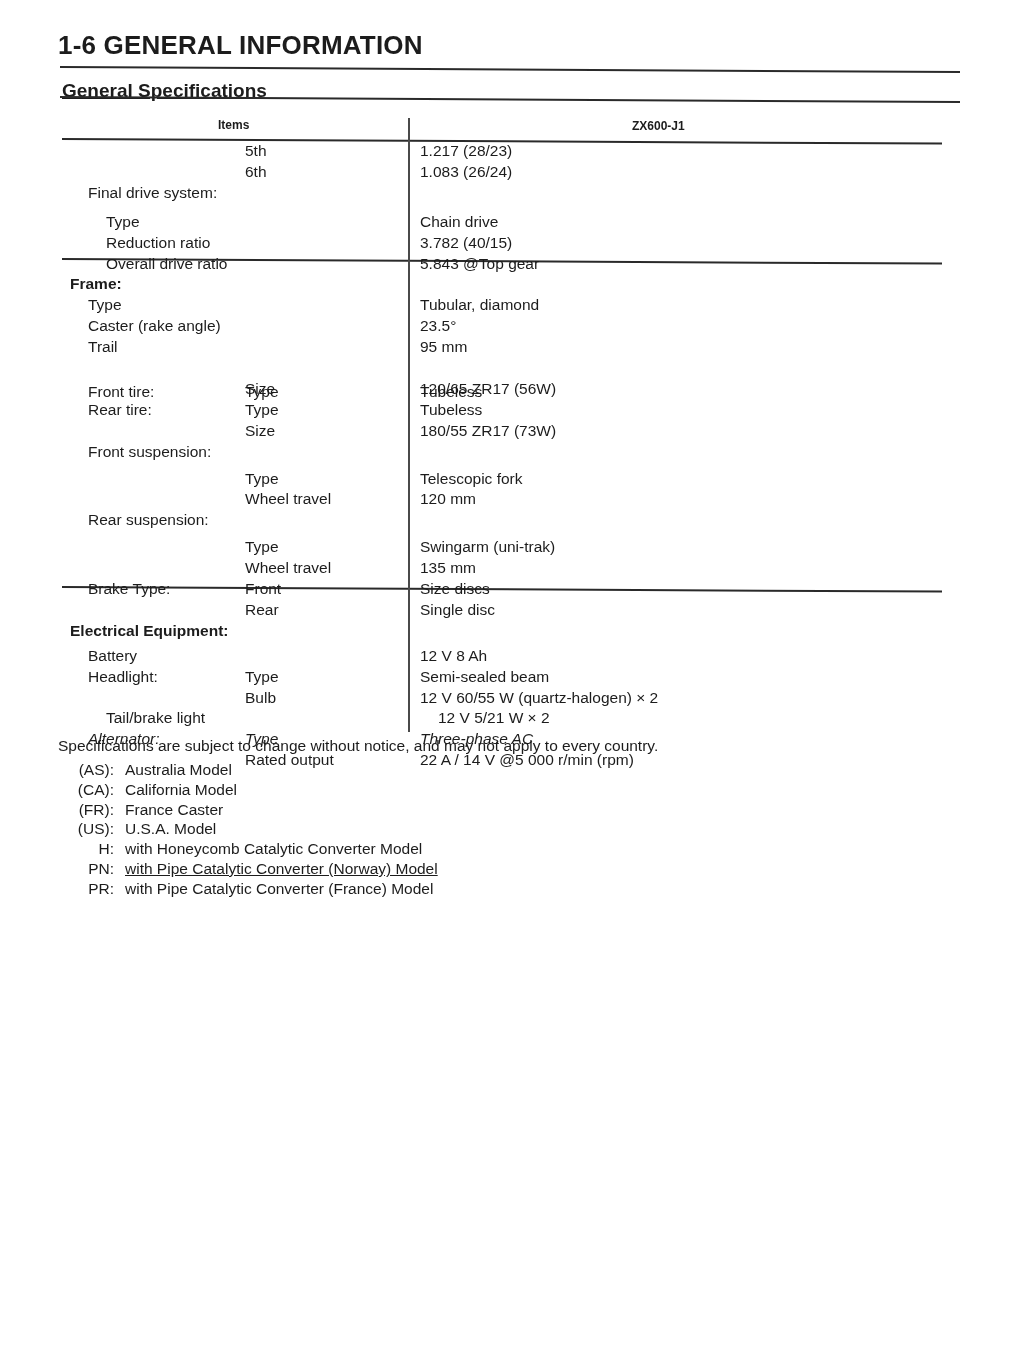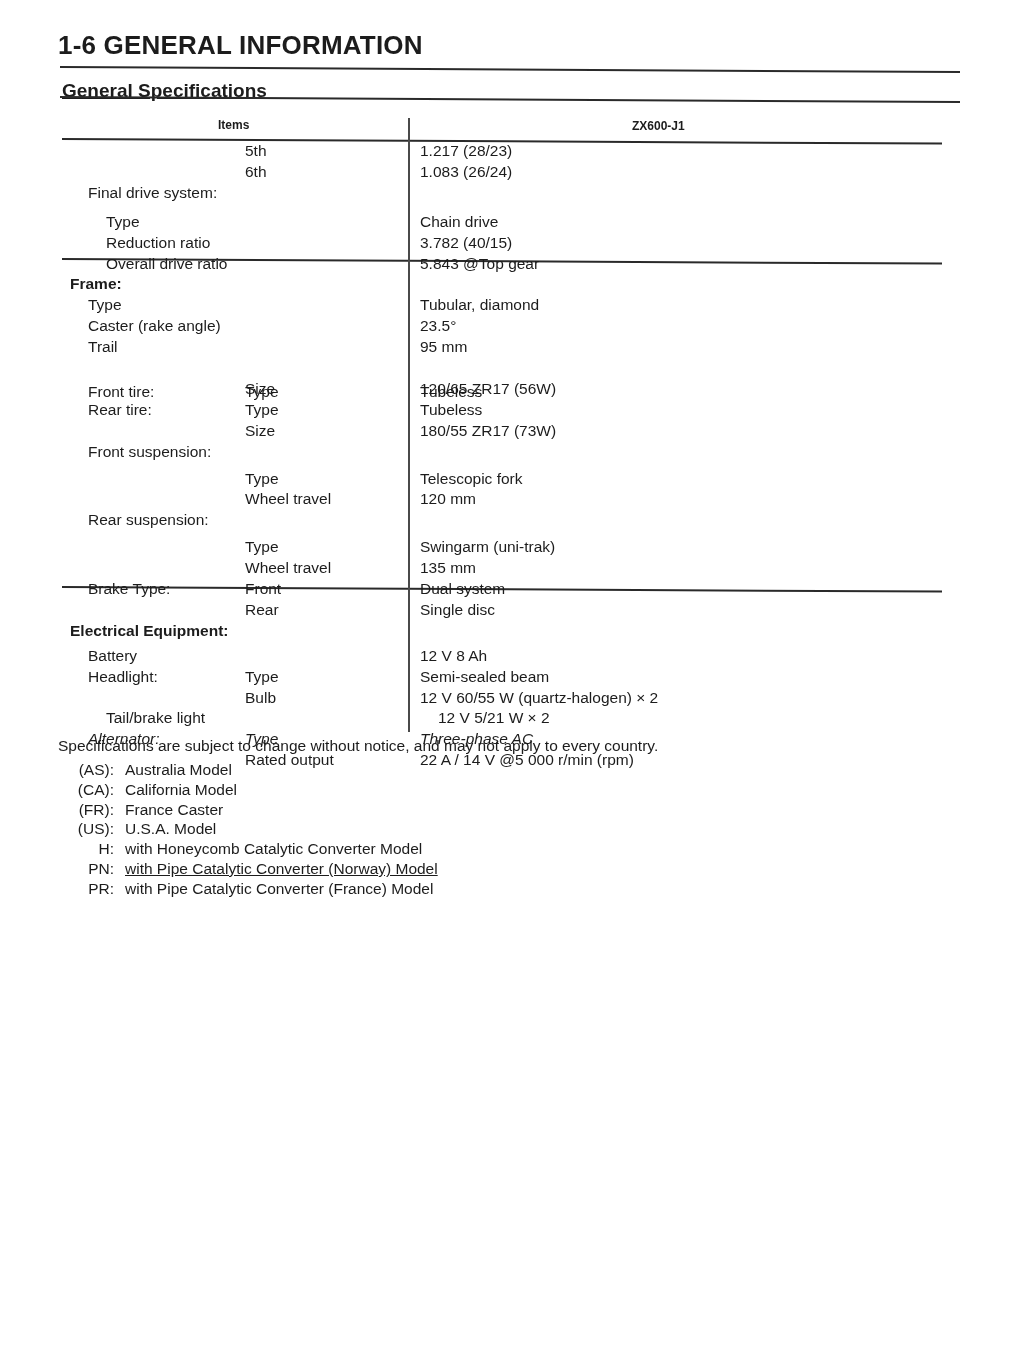--- a/index.html
+++ b/index.html
@@ -243,21 +243,21 @@
         <span class="cell-sub">Type</span>
         <span class="cell-value">Swingarm (uni-trak)</span>
       </div>
       <div class="row" style="top: 557.1px;">
         <span class="cell-sub">Wheel travel</span>
         <span class="cell-value">135 mm</span>
       </div>
       <div class="row" style="top: 578px;">
         <span class="cell-label">Brake Type:</span>
         <span class="cell-sub">Front</span>
-        <span class="cell-value">Dual system</span>
+        <span class="cell-value">Size discs</span>
       </div>
       <div class="row" style="top: 598.9px;">
         <span class="cell-sub">Rear</span>
         <span class="cell-value">Single disc</span>
       </div>
       <div class="row" style="top: 619.8px;">
         <span class="cell-label group">Electrical Equipment:</span>
       </div>
       <div class="row" style="top: 644.7px;">
         <span class="cell-label">Battery</span>

